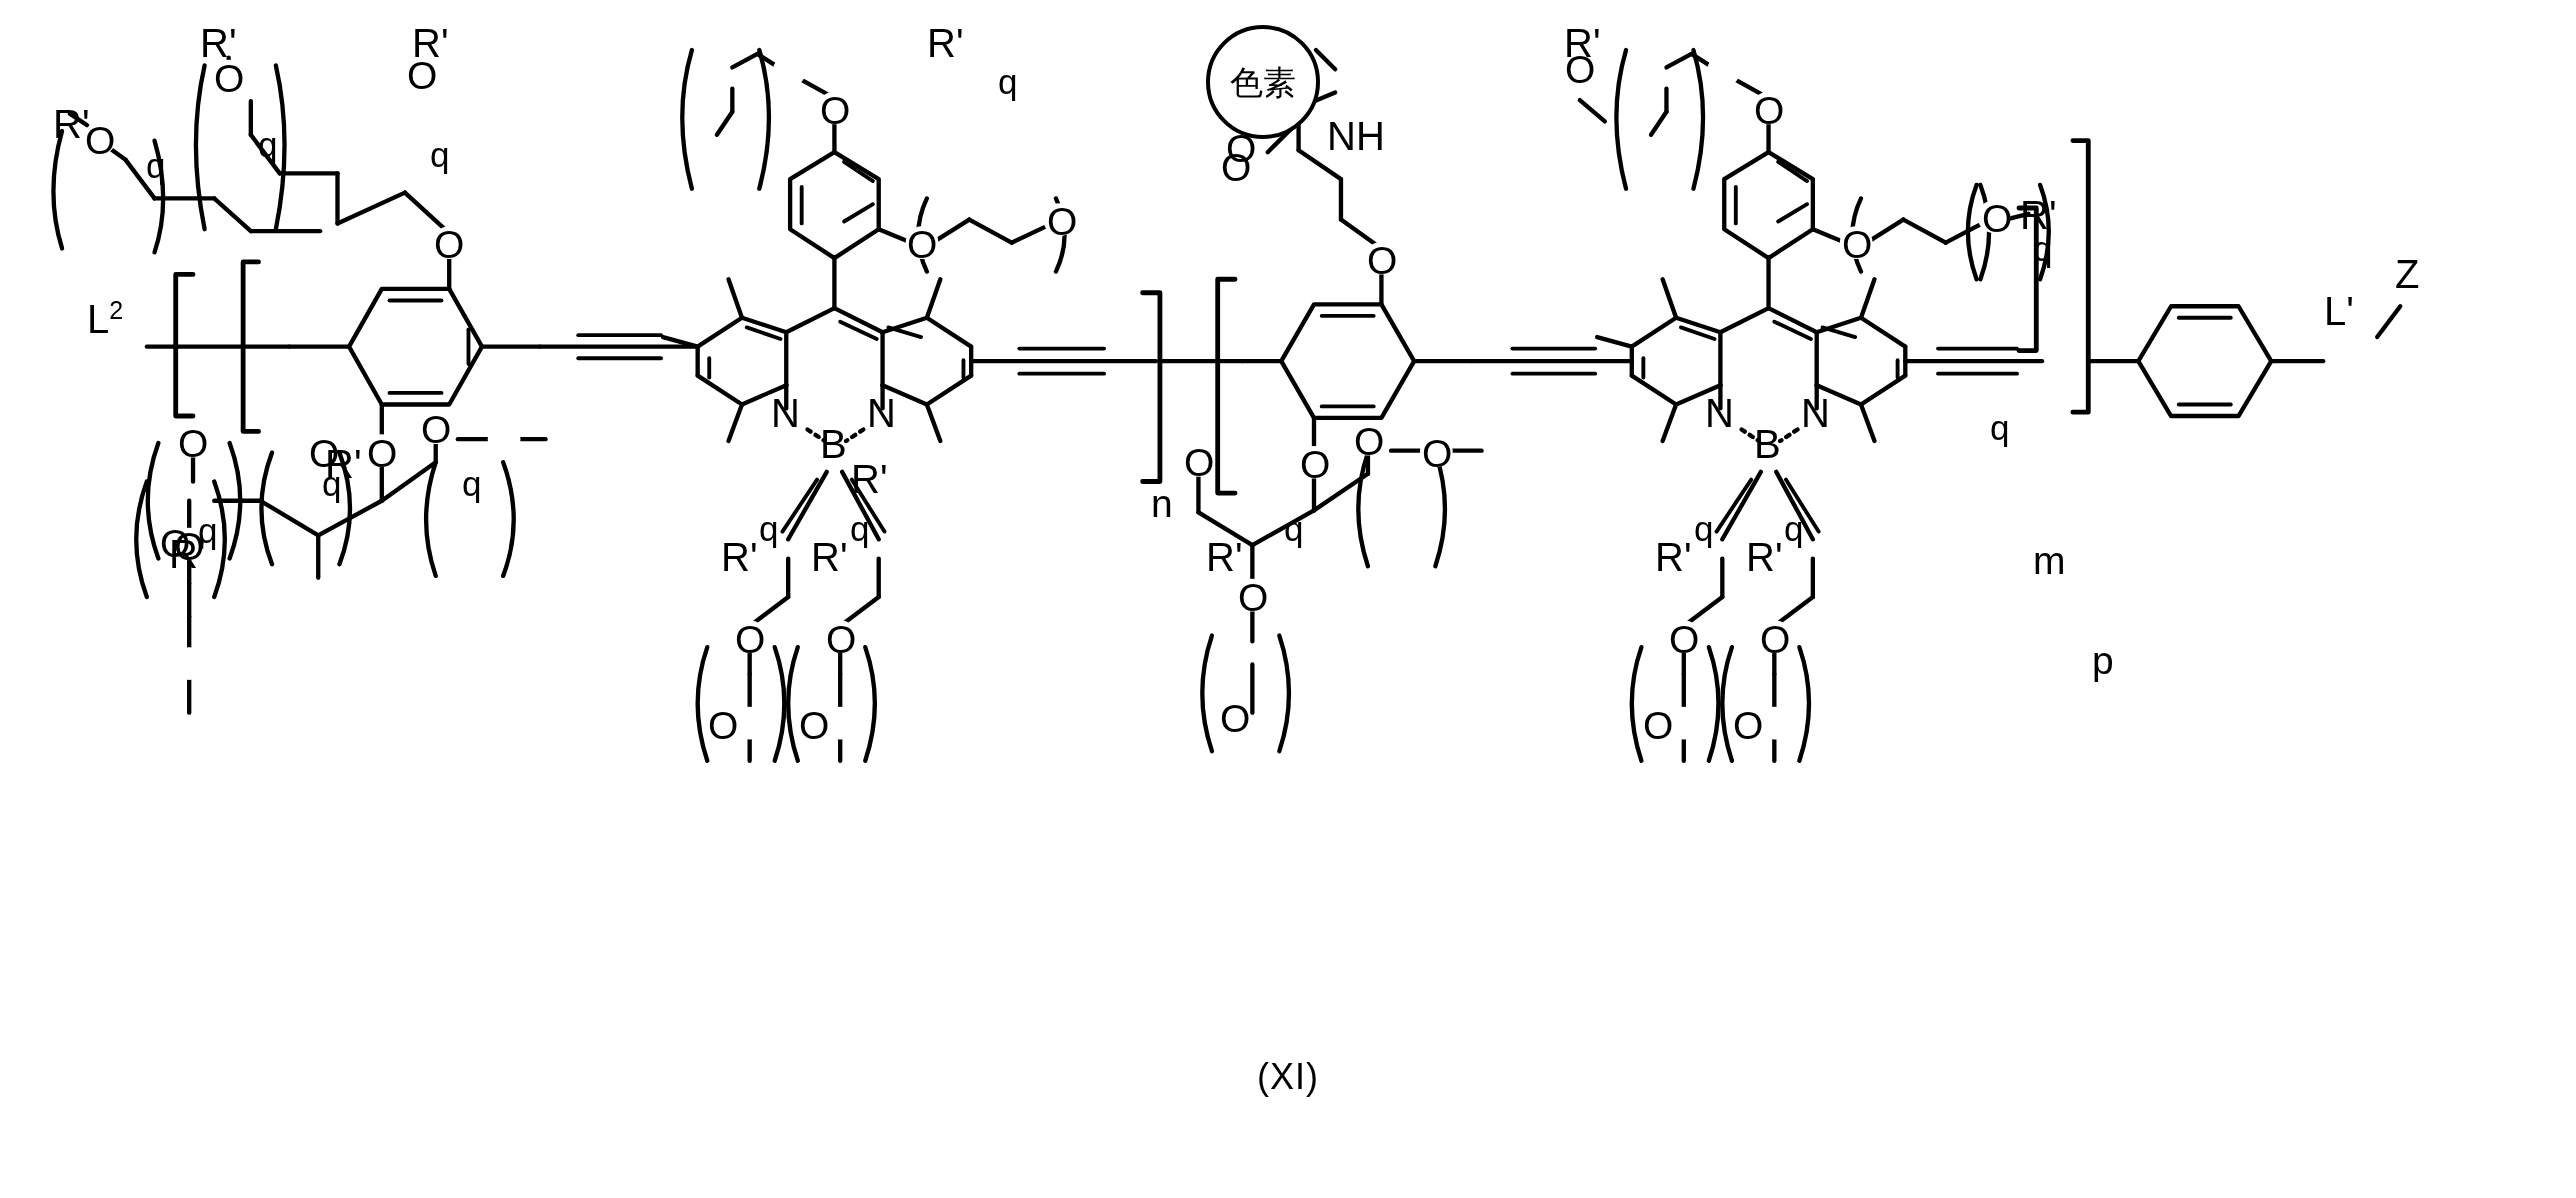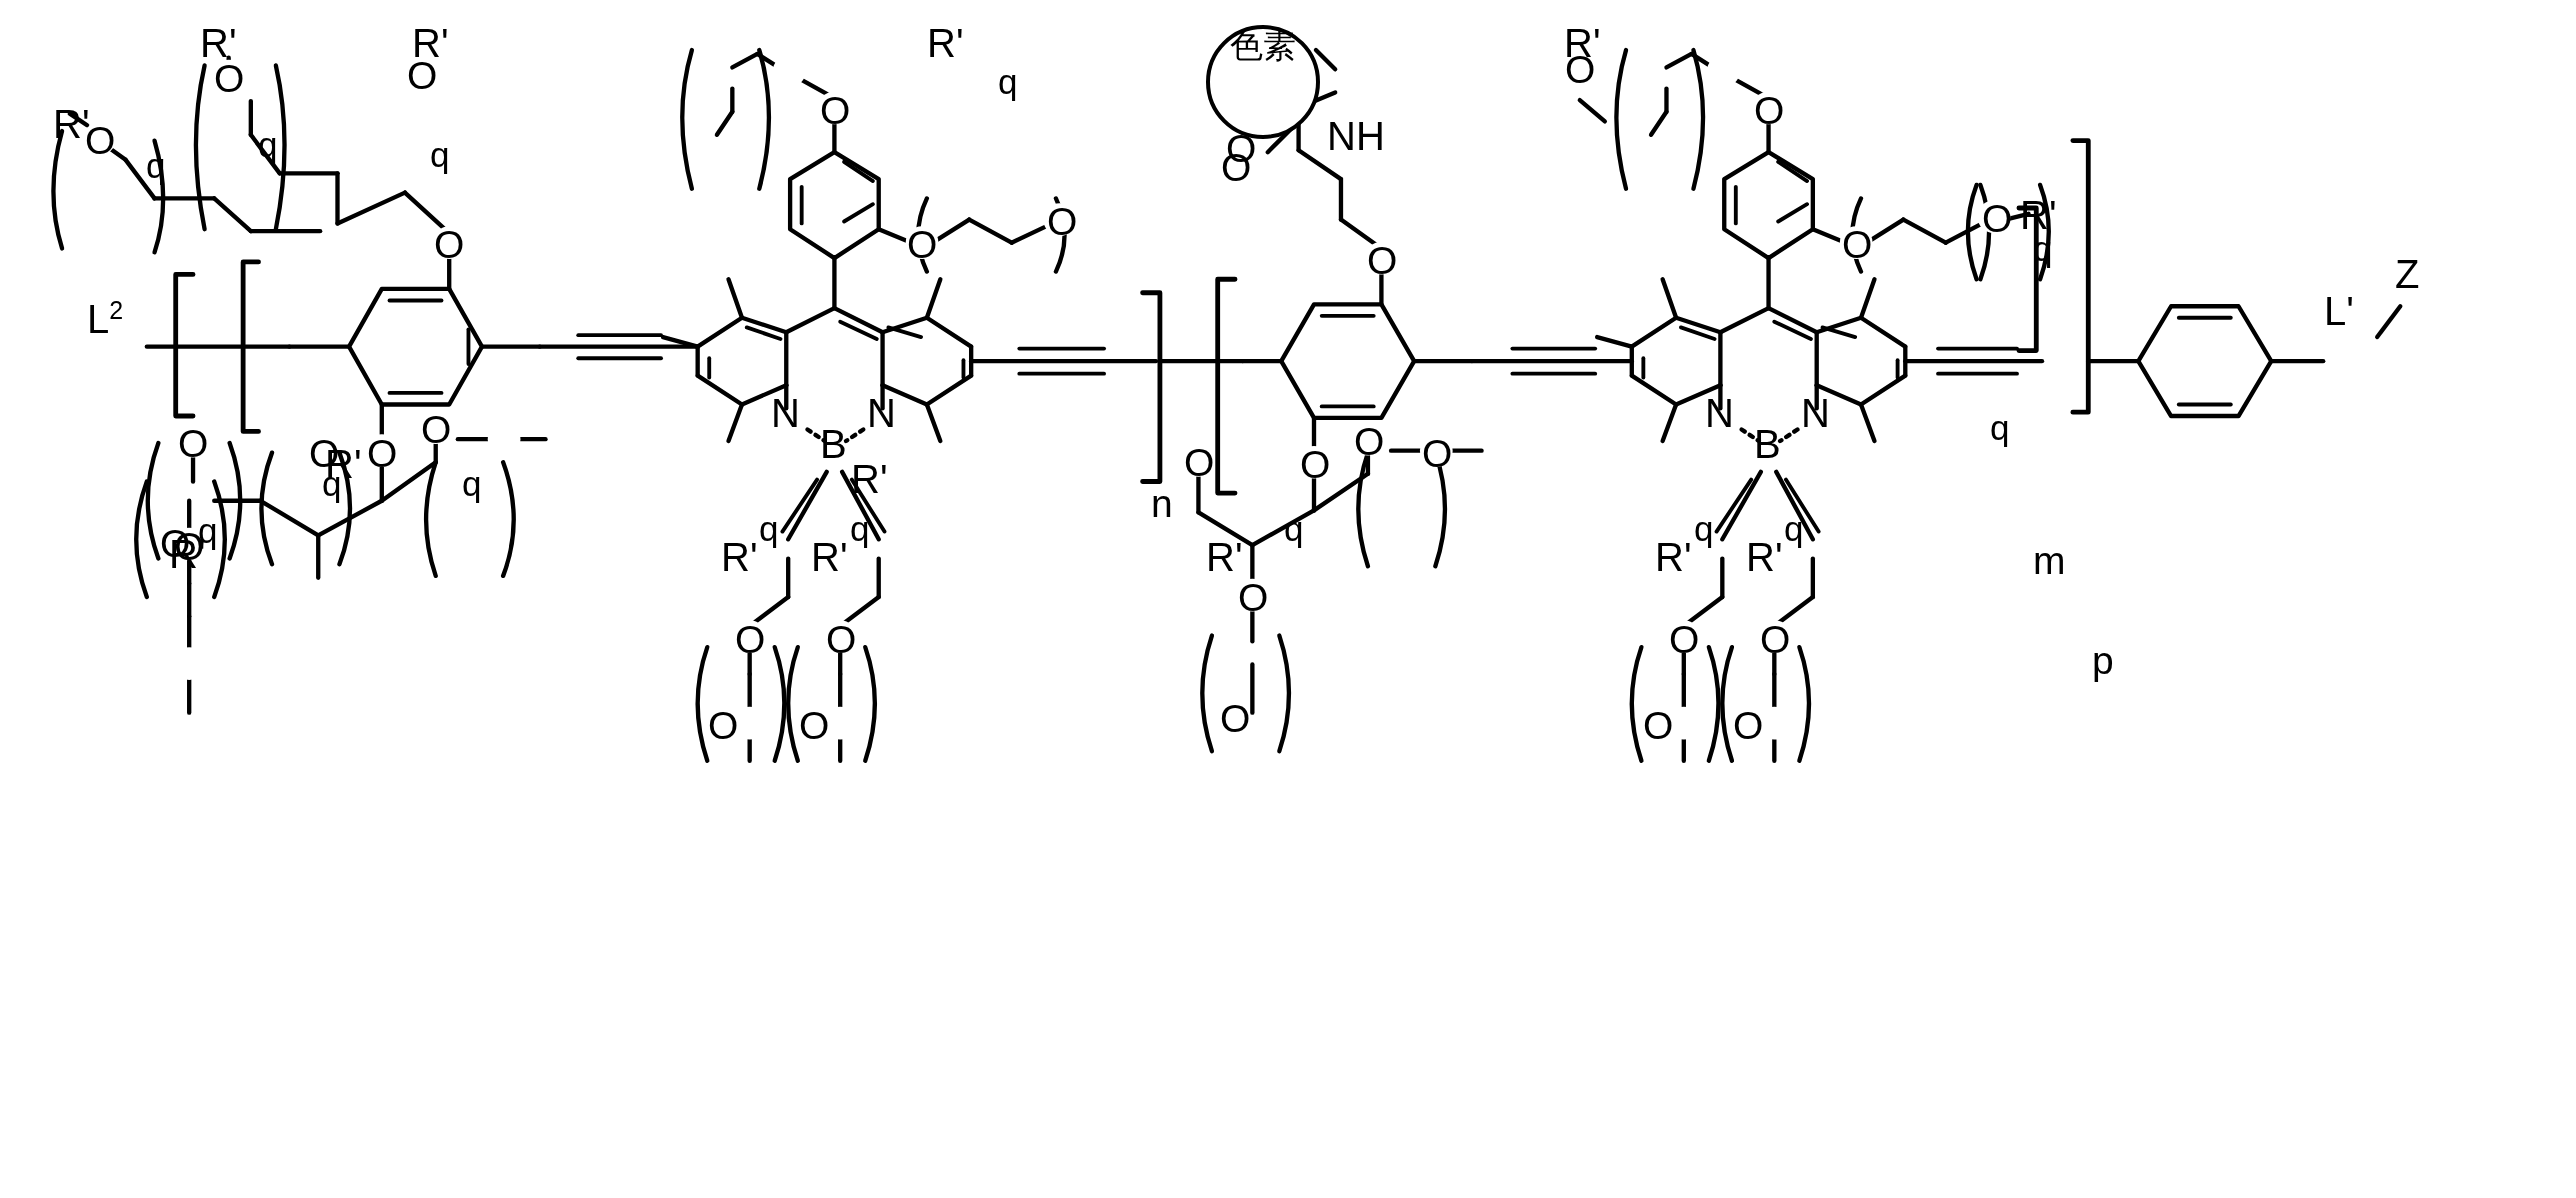--- a/index.html
+++ b/index.html
@@ -498,31 +498,32 @@
   <div class="lbl" style="left:1990px;top:408px; font-size:35px;">q</div>
   <div class="lbl" style="left:462px; top:464px; font-size:35px;">q</div>
 
   <div class="lbl" style="left:771px; top:391px; font-size:40px;">N</div>
   <div class="lbl" style="left:867px; top:391px; font-size:40px;">N</div>
   <div class="lbl" style="left:820px; top:422px; font-size:40px;">B</div>
   <div class="lbl" style="left:1705px;top:391px; font-size:40px;">N</div>
   <div class="lbl" style="left:1801px;top:391px; font-size:40px;">N</div>
   <div class="lbl" style="left:1754px;top:422px; font-size:40px;">B</div>
 
-  <div style="position:absolute;left:1206px;top:25px;width:106px;height:106px;border:4.8px solid #000;border-radius:50%;background:#fff;display:flex;justify-content:center;">
+  <div style="position:absolute;left:1206px;top:25px;width:106px;height:106px;border:4.8px solid #000;border-radius:50%;background:#fff;display:flex;align-items:center;justify-content:center;">
     <span style="font-size:33px;font-family:'DejaVu Sans',sans-serif;line-height:1;">色素</span>
   </div>
   <div class="lbl" style="left:1327px;top:114px; font-size:40px;">NH</div>
   <div class="lbl" style="left:1221px;top:146px; font-size:39px;">O</div>
 
   <div class="lbl" style="left:1151px;top:482px; font-size:39px;">n</div>
   <div class="lbl" style="left:2033px;top:539px; font-size:39px;">m</div>
   <div class="lbl" style="left:2092px;top:639px; font-size:39px;">p</div>
 
   <div class="lbl" style="left:87px;top:296px;font-size:40px;">
     <span>L</span><sup style="font-size:25px;">2</sup>
   </div>
   <div class="lbl" style="left:2324px;top:289px;font-size:40px;">L'</div>
   <div class="lbl" style="left:2395px;top:252px;font-size:40px;">Z</div>
 
+  <div id="caption">(XI)</div>
 
 </div>
 
 
 </body></html>

